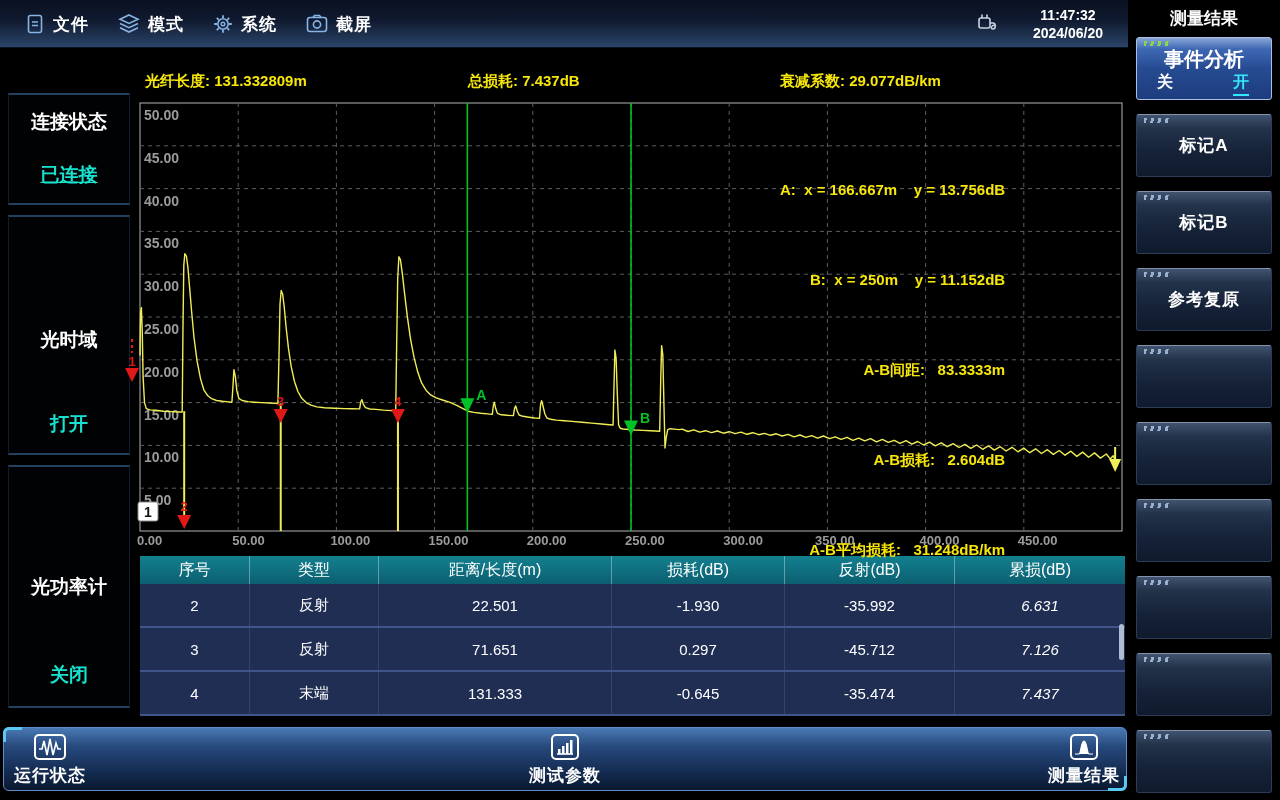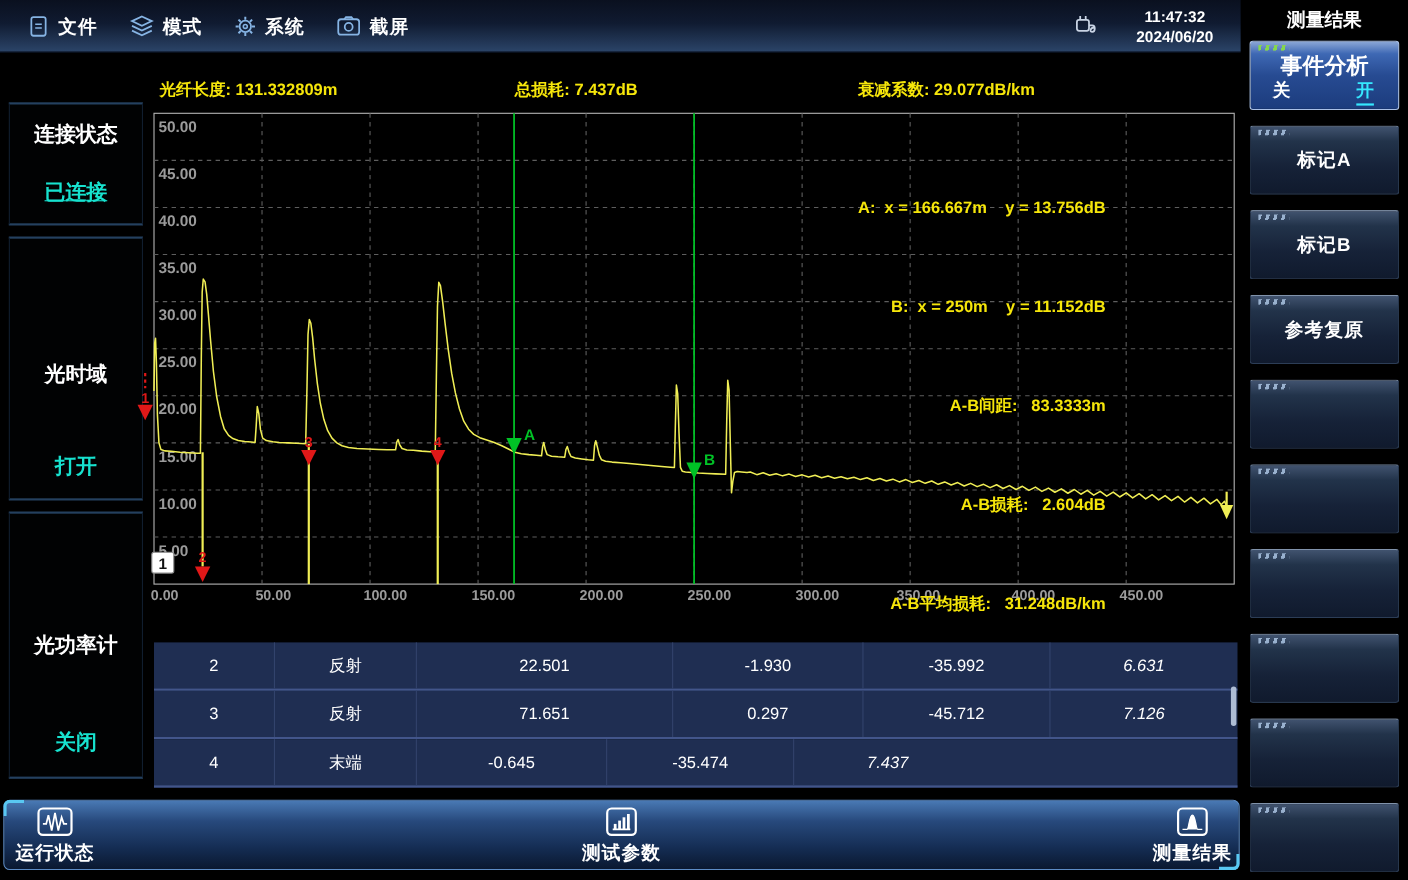--- a/index.html
+++ b/index.html
@@ -235,39 +235,48 @@
       <div style="left: 288.6px;">150.00</div>
       <div style="left: 386.8px;">200.00</div>
       <div style="left: 485px;">250.00</div>
       <div style="left: 583.2px;">300.00</div>
       <div style="left: 675px;">350.00</div>
       <div style="left: 779.6px;">400.00</div>
       <div style="left: 877.8px;">450.00</div>
     </div>
 
   <div id="etable">
+    <div class="trow" id="thead">
+      <div class="c c0">序号</div>
+      <div class="c c1">类型</div>
+      <div class="c c2">距离/长度(m)</div>
+      <div class="c c3">损耗(dB)</div>
+      <div class="c c4">反射(dB)</div>
+      <div class="c c5">累损(dB)</div>
+    </div>
     <div class="trow drow" id="r0">
       <div class="c c0">2</div>
       <div class="c c1">反射</div>
       <div class="c c2">22.501</div>
       <div class="c c3">-1.930</div>
       <div class="c c4">-35.992</div>
       <div class="c c5">6.631</div>
     </div>
     <div class="trow drow" id="r1">
       <div class="c c0">3</div>
       <div class="c c1">反射</div>
       <div class="c c2">71.651</div>
       <div class="c c3">0.297</div>
       <div class="c c4">-45.712</div>
       <div class="c c5">7.126</div>
     </div>
     <div class="trow drow" id="r2">
       <div class="c c0">4</div>
       <div class="c c1">末端</div>
+      <div class="c c2">131.333</div>
       <div class="c c3">-0.645</div>
       <div class="c c4">-35.474</div>
       <div class="c c5">7.437</div>
     </div>
     <div id="tscroll"></div>
   </div>
 </main>
 
 <aside id="rsb">
   <div id="rsb-title">测量结果</div>

